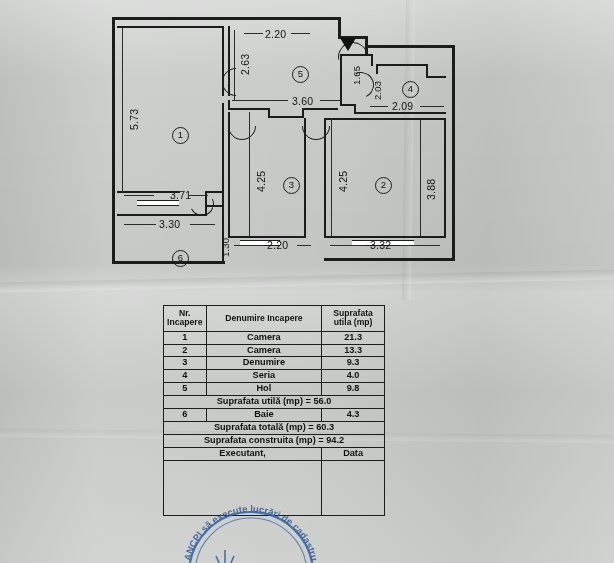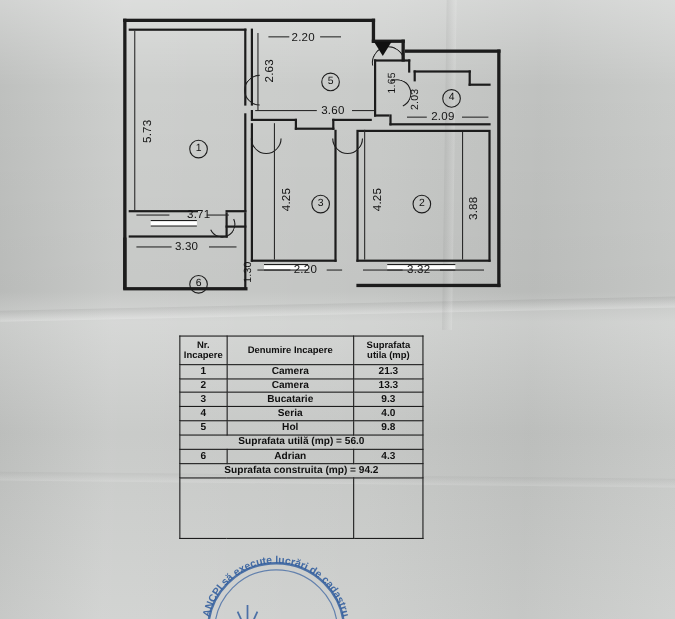--- a/index.html
+++ b/index.html
@@ -204,43 +204,50 @@
     <td>Camera</td>
     <td>21.3</td>
   </tr>
   <tr>
     <td>2</td>
     <td>Camera</td>
     <td>13.3</td>
   </tr>
   <tr>
     <td>3</td>
-    <td>Bucatarie</td>
+    <td>Denumire</td>
     <td>9.3</td>
   </tr>
   <tr>
     <td>4</td>
     <td>Seria</td>
     <td>4.0</td>
   </tr>
   <tr>
     <td>5</td>
     <td>Hol</td>
     <td>9.8</td>
   </tr>
   <tr class="span-row">
     <td colspan="3">Suprafata utilă (mp) = 56.0</td>
   </tr>
   <tr>
     <td>6</td>
-    <td>Adrian</td>
+    <td>Baie</td>
     <td>4.3</td>
+  </tr>
+  <tr class="span-row">
+    <td colspan="3">Suprafata totală (mp) = 60.3</td>
   </tr>
   <tr class="span-row">
     <td colspan="3">Suprafata construita (mp) = 94.2</td>
+  </tr>
+  <tr>
+    <td colspan="2">Executant,</td>
+    <td>Data</td>
   </tr>
   <tr>
     <td colspan="2" style="height:52px;"></td>
     <td></td>
   </tr>
 </tbody>
   </table>
 
 <div id="stamp">
   <svg width="150" height="150" viewBox="0 0 150 150">

